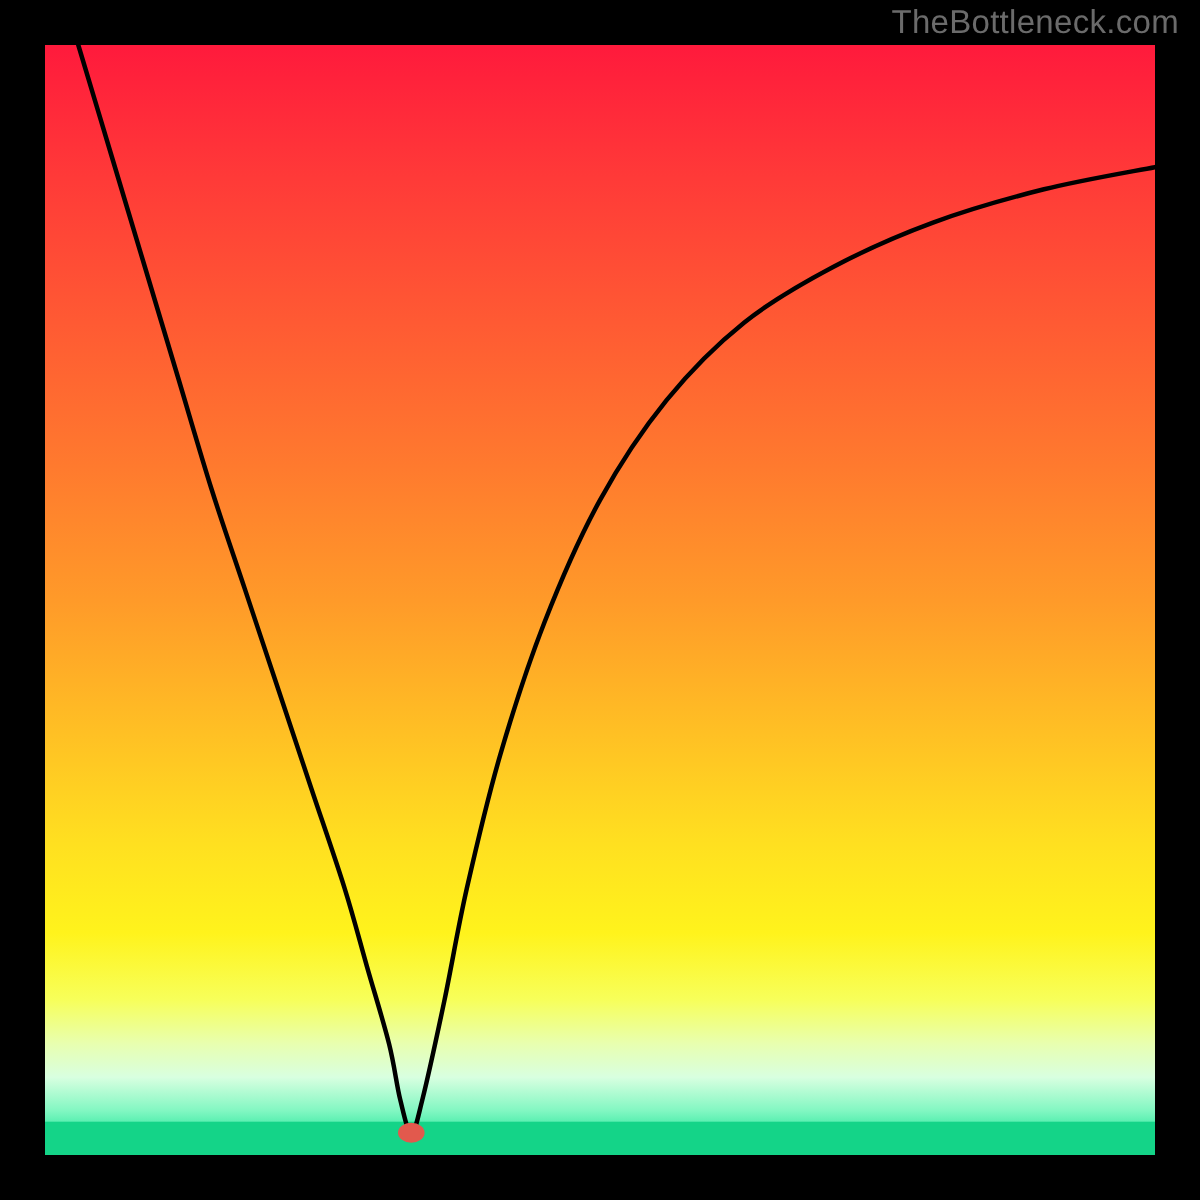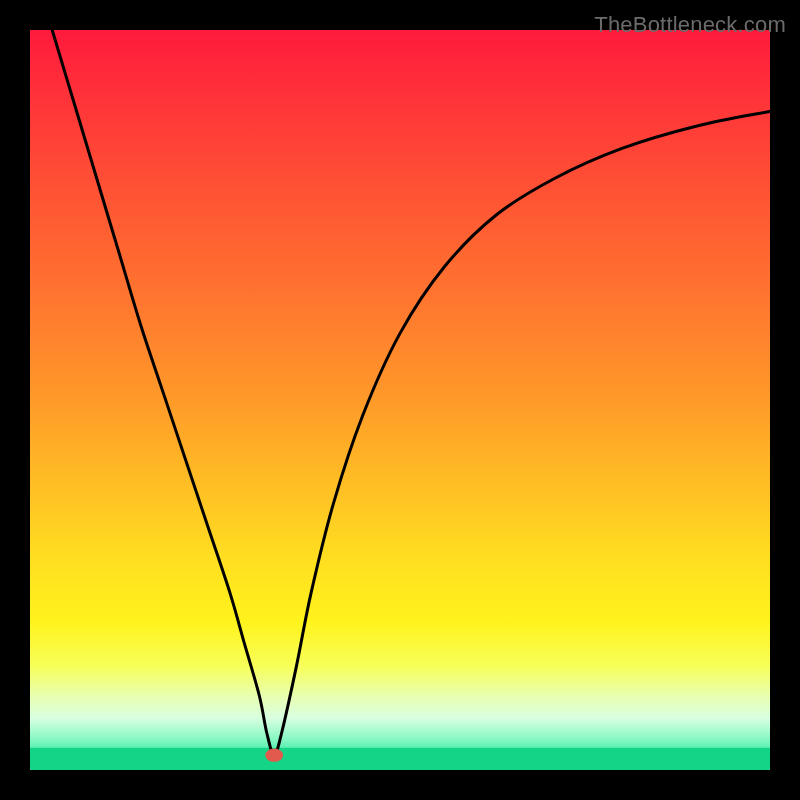--- a/index.html
+++ b/index.html
@@ -11,21 +11,21 @@
     font-family: Arial, Helvetica, sans-serif;
     overflow: hidden;
   }
   .wrap {
     position: relative;
     width: 800px;
     height: 800px;
   }
   .watermark {
     position: absolute;
-    top: 12px;
+    top: 2px;
     right: 14px;
     color: #6b6b6b;
     font-size: 22px;
     font-weight: 400;
     letter-spacing: 0.2px;
     z-index: 10;
   }
   .plot-frame {
     position: absolute;
     left: 30px;

